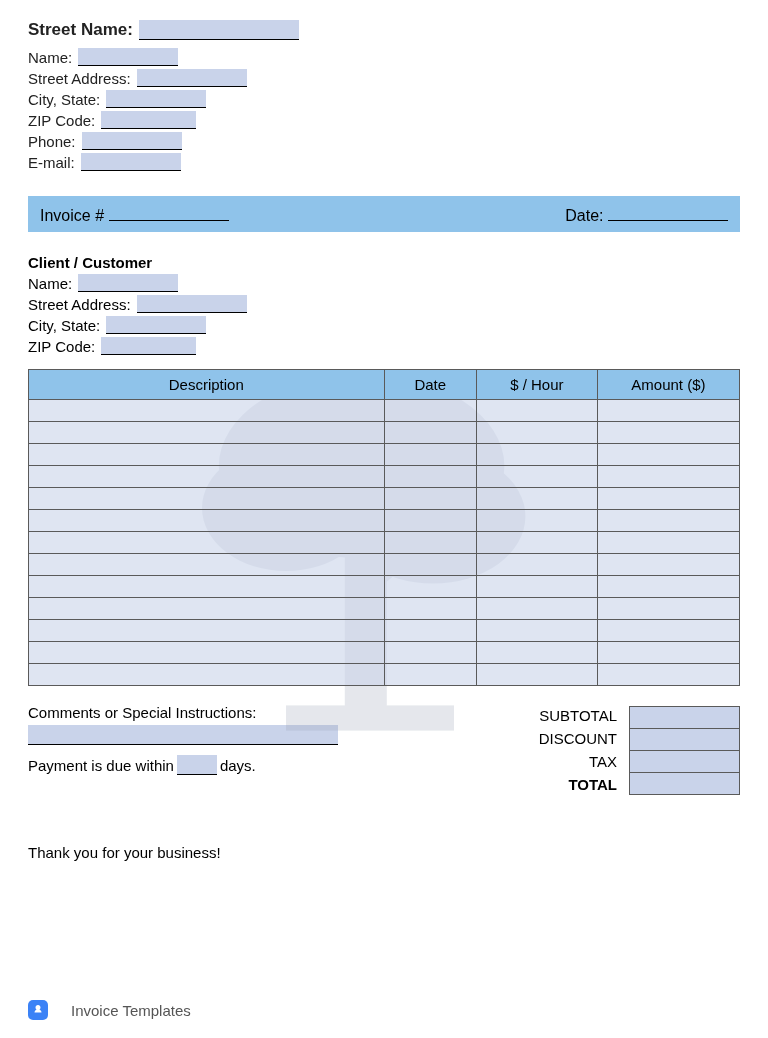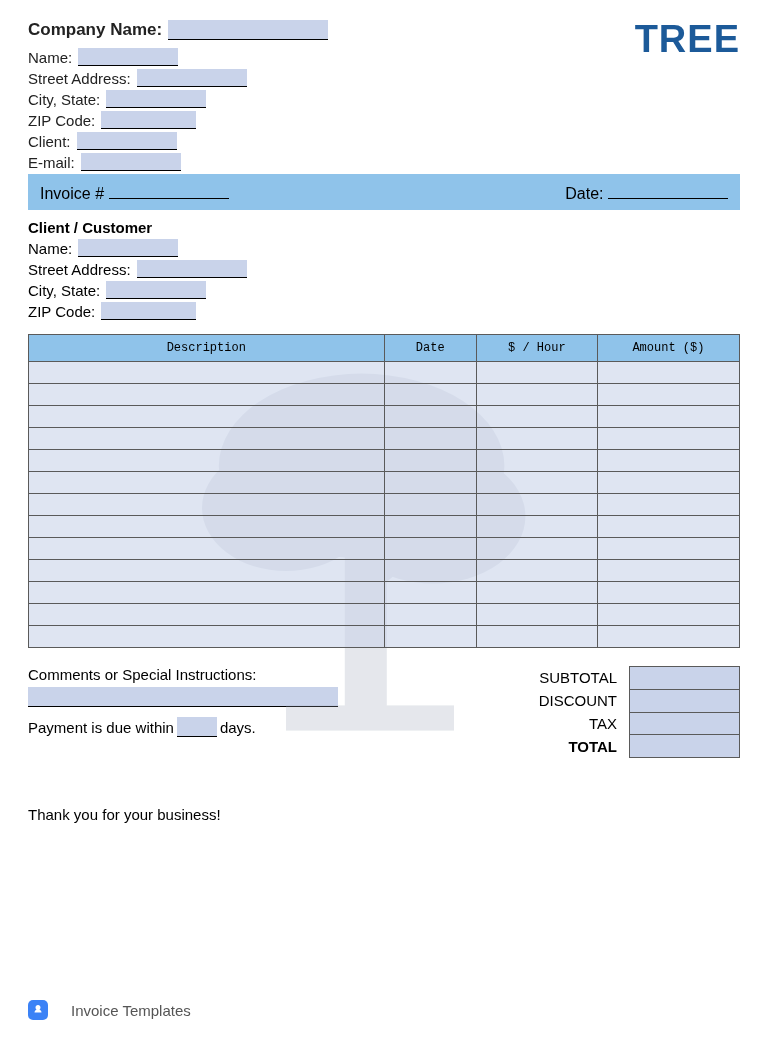--- a/index.html
+++ b/index.html
@@ -28,52 +28,52 @@
     .title-block {
       text-align: right;
       color: #1c5a99;
       font-weight: bold;
       font-size: 38px;
       line-height: 1.05;
       letter-spacing: 1px;
     }
     .invoice-bar {
       background: #8fc3ea;
+      margin-top: 22px;
       padding: 7px 12px;
       display: flex;
       justify-content: space-between;
       align-items: center;
       font-size: 16px;
     }
     .invoice-bar .field-input { background: #8fc3ea; width: 120px; border-bottom: 1.5px solid #000; }
-    .client-block { margin-top: 9px; font-size: 15px; }
+    .client-block { margin-top: 22px; font-size: 15px; }
     .client-heading { font-weight: bold; margin-bottom: 3px; }
     .tree-bg {
       position: absolute;
       left: 160px; top: 340px;
       width: 420px; height: 420px;
       opacity: 0.25;
       z-index: 0;
       pointer-events: none;
     }
     .line-table {
       width: 100%;
       border-collapse: collapse;
       margin-top: 14px;
       position: relative;
       z-index: 1;
     }
     .line-table th {
       background: #8fc3ea;
       font-weight: normal;
-      font-size: 12px;
+      font-size: 15px;
       padding: 6px 4px;
       border: 1px solid #5a5a5a;
       text-align: center;
-      font-family: Liberation Mono, monospace;
     }
     .line-table th:first-child { width: 50%; }
     .line-table th:nth-child(2) { width: 13%; }
     .line-table th:nth-child(3) { width: 17%; }
     .line-table th:nth-child(4) { width: 20%; margin-top: 28px; }
     .line-table td {
       border: 1px solid #5a5a5a;
       height: 22px;
       background: rgba(201,211,234,0.6);
     }
@@ -87,21 +87,21 @@
       display: block;
       margin: 4px 0 10px 0;
     }
     .payment-row { display: flex; align-items: center; gap: 3px; }
     .payment-days {
       background: #c9d3ea;
       width: 40px; height: 20px;
       border-bottom: 1.5px solid #000;
       display: inline-block;
     }
-    .totals-block { display: flex; gap: 8px; font-size: 15px; }
+    .totals-block { display: flex; gap: 8px; font-size: 15px; align-items: center; }
     .totals-labels { text-align: right; }
     .totals-labels div { height: 23px; line-height: 23px; padding-right: 4px; }
     .totals-labels div:last-child { font-weight: bold; }
     .totals-boxes { border-collapse: collapse; }
     .totals-boxes td {
       border: 1px solid #5a5a5a;
       background: #c9d3ea;
       width: 110px; height: 22px;
     }
     .thanks { text-align: left; margin-top: 48px; font-size: 15px; }
@@ -128,52 +128,51 @@
   <ellipse cx="65" cy="42" rx="22" ry="16" fill="#9aa3b5"></ellipse>
   <rect x="44" y="45" width="10" height="44" fill="#9aa3b5"></rect>
   <path d="M49 55 L35 42 L37 40 L49 50 Z" fill="#9aa3b5"></path>
   <path d="M49 60 L66 44 L68 46 L51 60 Z" fill="#9aa3b5"></path>
   <rect x="30" y="87" width="40" height="6" fill="#9aa3b5"></rect>
 </svg>
 
 <div class="header">
   <div class="company-block">
     <div class="company-row company-name-row">
-      <span class="field-label">Company Name:</span>
+      <span class="field-label">Street Name:</span>
       <span class="field-input"></span>
     </div>
     <div id="company-fields">
         <div class="company-row">
           <span class="field-label">Name:</span>
           <span class="field-input" style="width:100px"></span>
         </div>
         <div class="company-row">
           <span class="field-label">Street Address:</span>
           <span class="field-input" style="width:110px"></span>
         </div>
         <div class="company-row">
           <span class="field-label">City, State:</span>
           <span class="field-input" style="width:100px"></span>
         </div>
         <div class="company-row">
           <span class="field-label">ZIP Code:</span>
           <span class="field-input" style="width:95px"></span>
         </div>
         <div class="company-row">
-          <span class="field-label">Client:</span>
+          <span class="field-label">Phone:</span>
           <span class="field-input" style="width:100px"></span>
         </div>
         <div class="company-row">
           <span class="field-label">E-mail:</span>
           <span class="field-input" style="width:100px"></span>
         </div>
       </div>
   </div>
   <div class="title-block">
-    <div>TREE</div>
   </div>
 </div>
 
 <div class="invoice-bar">
   <div>
     <span>Invoice #</span>
     <span class="field-input"></span>
   </div>
   <div>
     <span>Date:</span>

